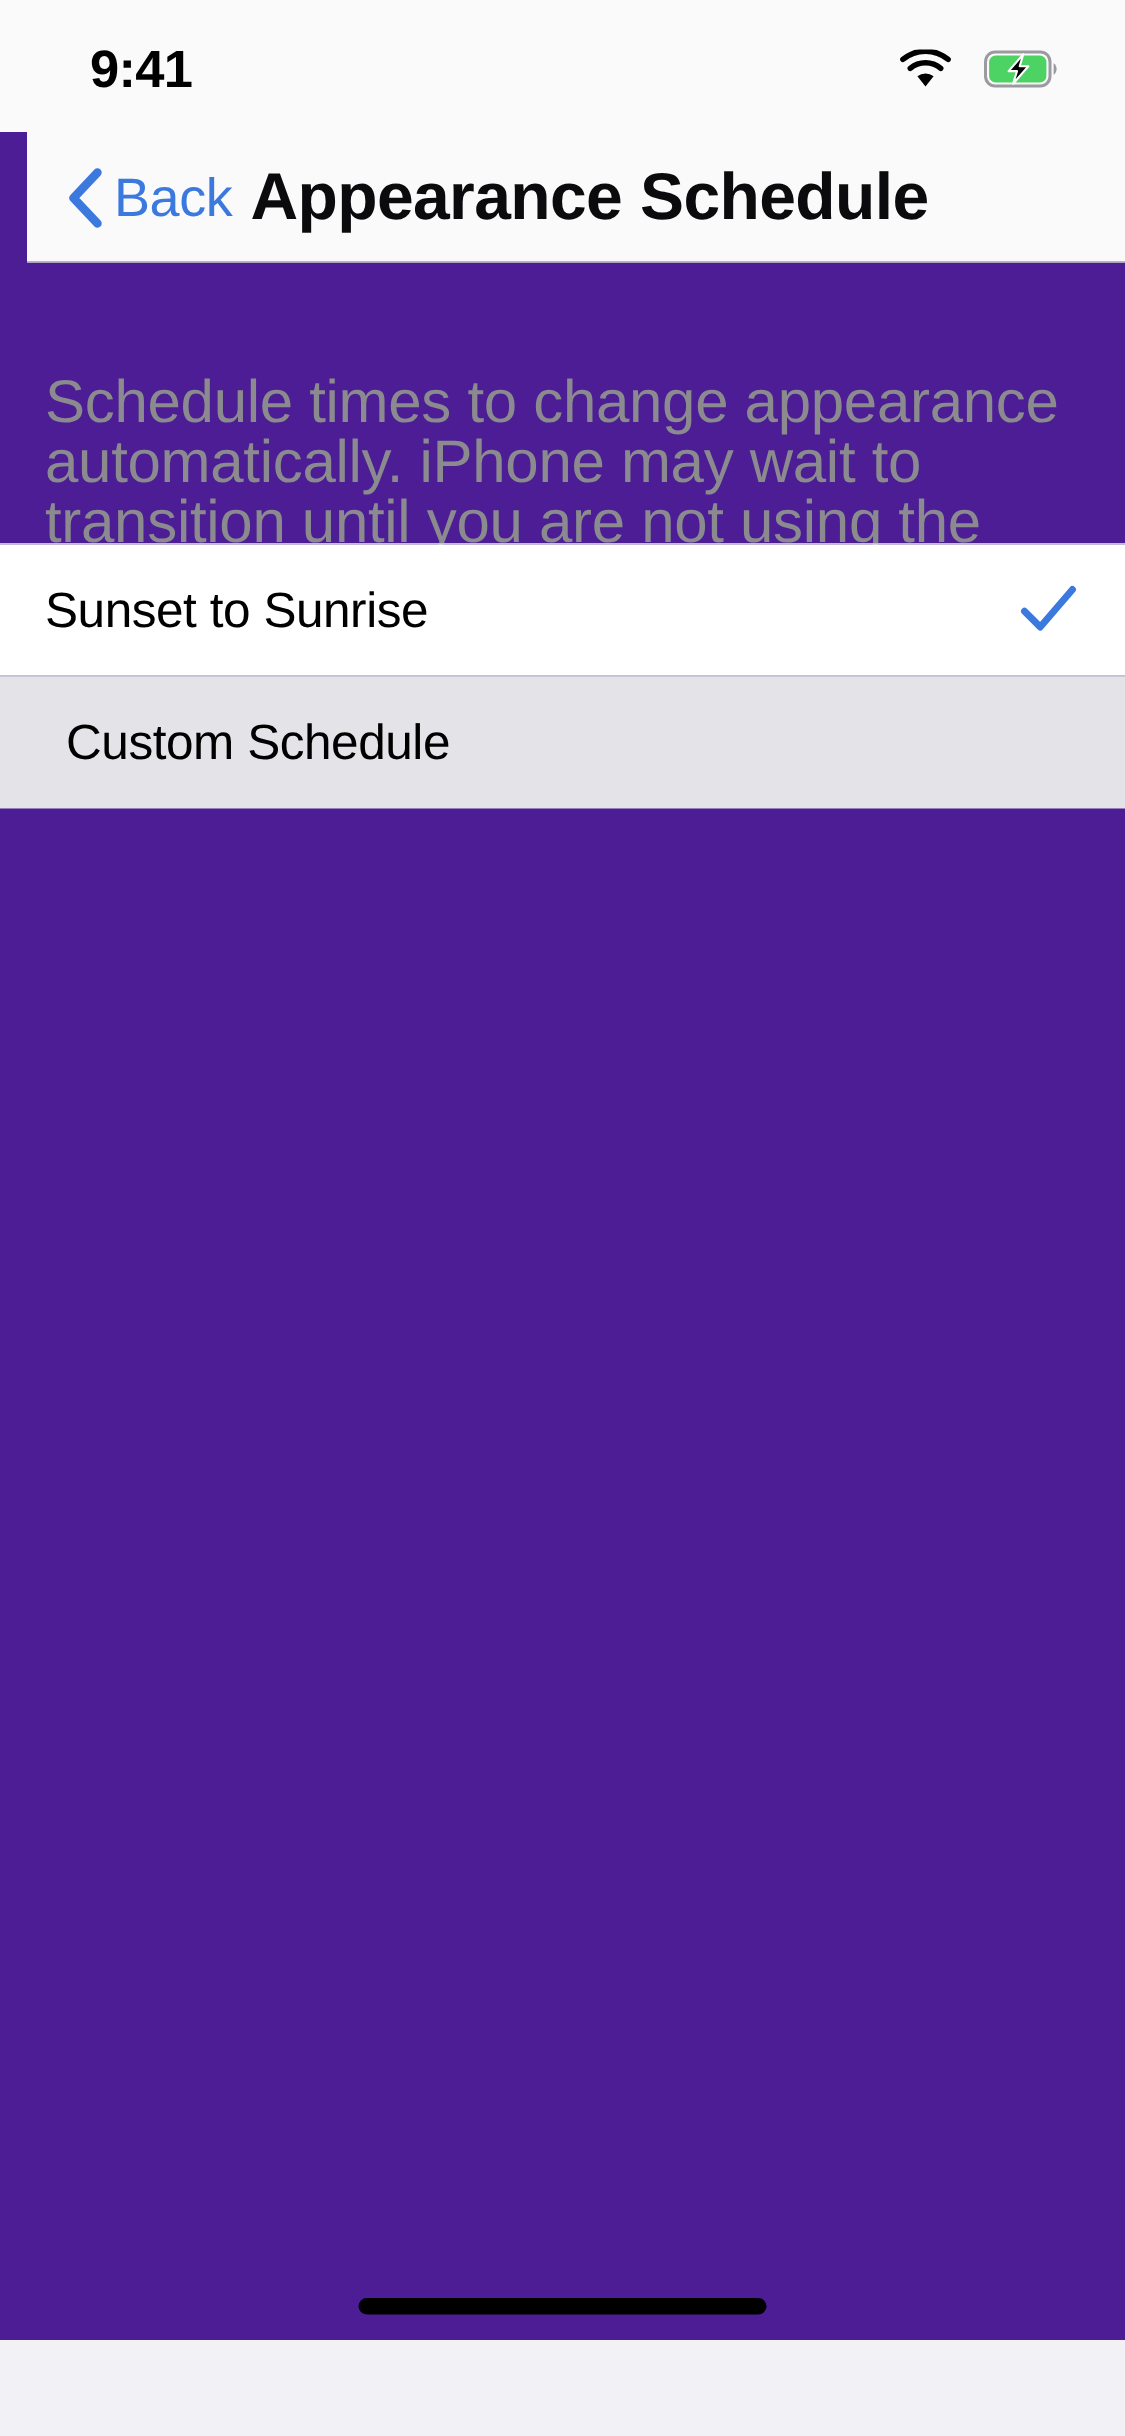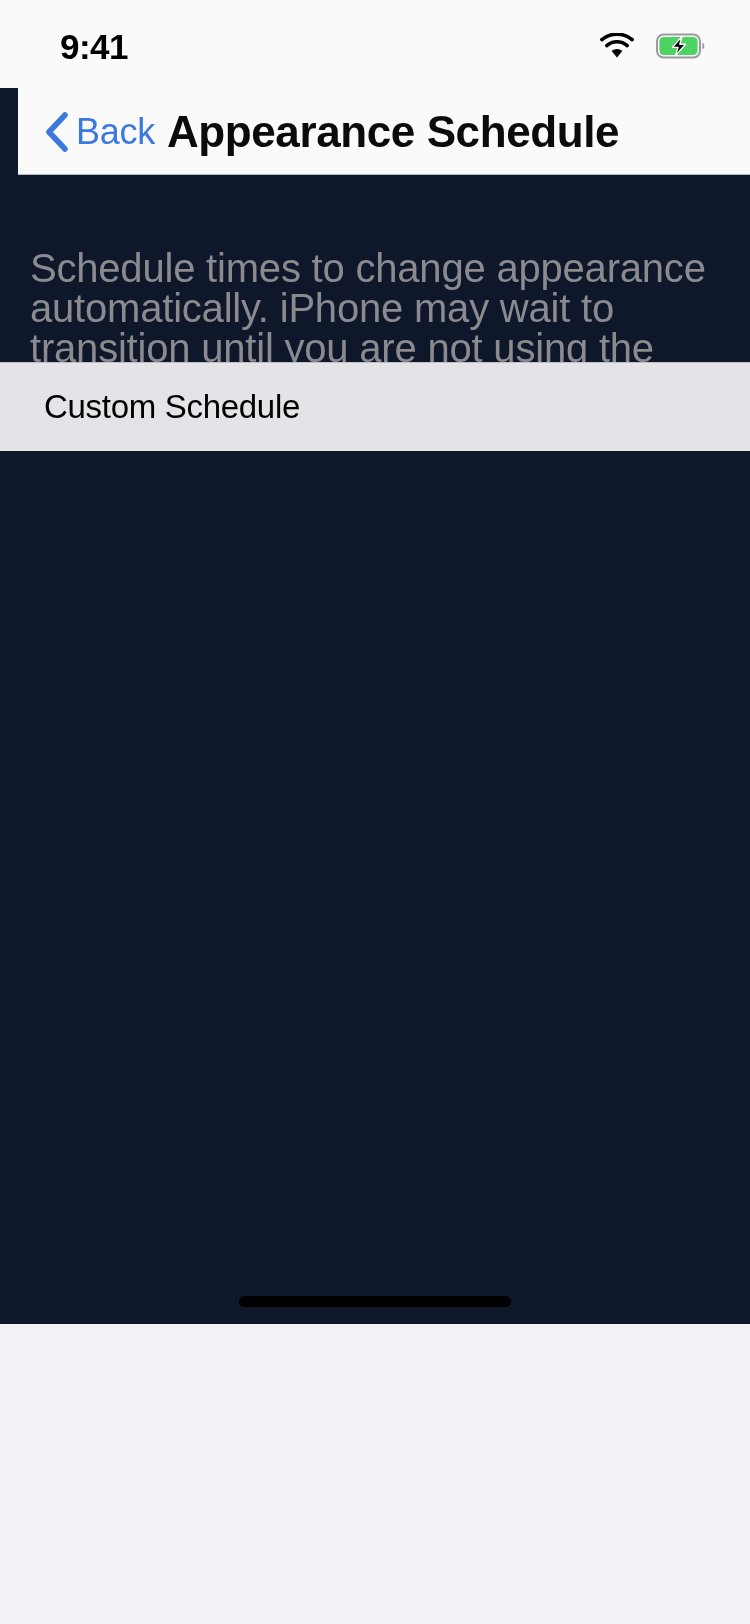--- a/index.html
+++ b/index.html
@@ -7,22 +7,22 @@
   html, body {
     width:750px; height:1624px;
     background:#f1f1f6;
     font-family:"Liberation Sans", sans-serif;
     -webkit-font-smoothing:antialiased;
     overflow:hidden;
   }
 
   #screen {
     position:relative;
-    width:750px; height:1324px;
-    background:#0f172a;
+    width:750px; height:1560px;
+    background:#4c1d95;
   }
 
   
   .statusbar {
     position:absolute; top:0; left:0;
     width:750px; height:88px;
     background:#fafafb;
     display:flex; align-items:center;
     justify-content:space-between;
     padding:0 44px 0 60px;
@@ -155,20 +155,29 @@
       <span class="back-label">Back</span>
     </div>
 
     <div class="nav-title">Appearance Schedule</div>
   </div>
 
   <div class="section-description">Schedule times to change appearance automatically. iPhone may wait to transition until you are not using the screen.</div>
 
   <div class="option-list">
 
+    <div class="option-row">
+      <span class="option-label">Sunset to Sunrise</span>
+      <span>
+        <svg class="checkmark" viewBox="0 0 42 42" xmlns="http://www.w3.org/2000/svg">
+          <path d="M5 21.5 L15.5 32 L37 7" stroke="#3b79df" stroke-width="4.6" fill="none" stroke-linecap="round" stroke-linejoin="round"></path>
+        </svg>
+      </span>
+      <span class="row-divider"></span>
+    </div>
 
     <div class="option-row pressed">
       <span class="option-label">Custom Schedule</span>
     </div>
 
   </div>
 
   <div class="home-indicator"></div>
 
 </div>

